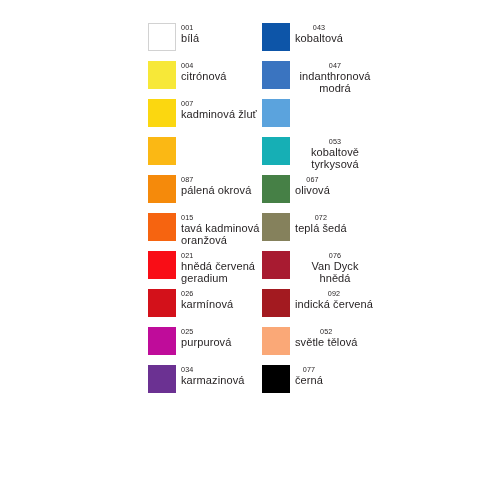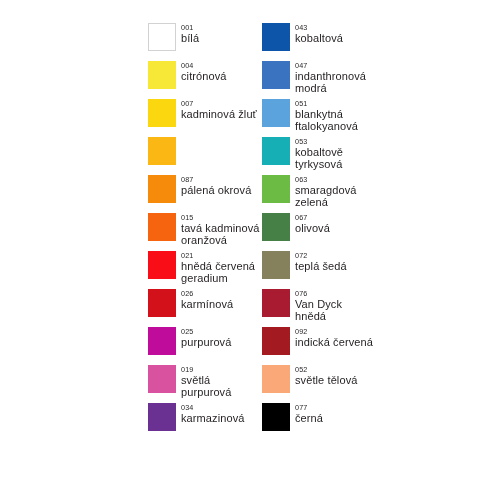--- a/index.html
+++ b/index.html
@@ -24,21 +24,21 @@
     left: 148px;
     top: 23px;
     display: flex;
     gap: 0px;
   }
   .column {
     display: flex;
     flex-direction: column;
   }
   .column-left { width: 114px; }
-  .column-right { width: 130px; }
+  .column-right { width: 130px; text-align: center; }
 
   .swatch-row {
     display: flex;
     align-items: flex-start;
     height: 38px;
   }
   .swatch {
     width: 28px;
     height: 28px;
     flex: 0 0 28px;
@@ -126,27 +126,20 @@
         </div>
       </div>
       <div class="swatch-row">
         <div class="swatch" style="background: rgb(191, 12, 154);"></div>
         <div class="swatch-text">
           <span class="swatch-code">025</span>
           <span class="swatch-name">purpurová</span>
         </div>
       </div>
       <div class="swatch-row">
-        <div class="swatch" style="background: rgb(217, 82, 159);"></div>
-        <div class="swatch-text">
-          <span class="swatch-code">019</span>
-          <span class="swatch-name">světlá purpurová</span>
-        </div>
-      </div>
-      <div class="swatch-row">
         <div class="swatch" style="background: rgb(107, 49, 146);"></div>
         <div class="swatch-text">
           <span class="swatch-code">034</span>
           <span class="swatch-name">karmazinová</span>
         </div>
       </div>
     </div>
 
     <div class="column column-right">
       <div class="swatch-row">
@@ -158,40 +151,29 @@
       </div>
       <div class="swatch-row">
         <div class="swatch" style="background: rgb(58, 116, 192);"></div>
         <div class="swatch-text">
           <span class="swatch-code">047</span>
           <span class="swatch-name">indanthronová modrá</span>
         </div>
       </div>
       <div class="swatch-row">
         <div class="swatch" style="background: rgb(91, 163, 221);"></div>
-        <div class="swatch-text">
-          <span class="swatch-code">051</span>
-          <span class="swatch-name">blankytná ftalokyanová</span>
-        </div>
       </div>
       <div class="swatch-row">
         <div class="swatch" style="background: rgb(22, 175, 181);"></div>
         <div class="swatch-text">
           <span class="swatch-code">053</span>
           <span class="swatch-name">kobaltově tyrkysová</span>
         </div>
       </div>
       <div class="swatch-row">
-        <div class="swatch" style="background: rgb(108, 187, 69);"></div>
-        <div class="swatch-text">
-          <span class="swatch-code">063</span>
-          <span class="swatch-name">smaragdová zelená</span>
-        </div>
-      </div>
-      <div class="swatch-row">
         <div class="swatch" style="background: rgb(70, 128, 70);"></div>
         <div class="swatch-text">
           <span class="swatch-code">067</span>
           <span class="swatch-name">olivová</span>
         </div>
       </div>
       <div class="swatch-row">
         <div class="swatch" style="background: rgb(133, 129, 92);"></div>
         <div class="swatch-text">
           <span class="swatch-code">072</span>

